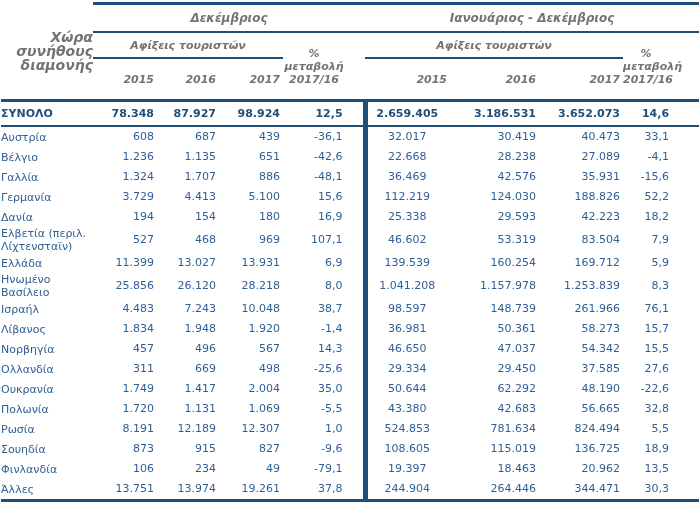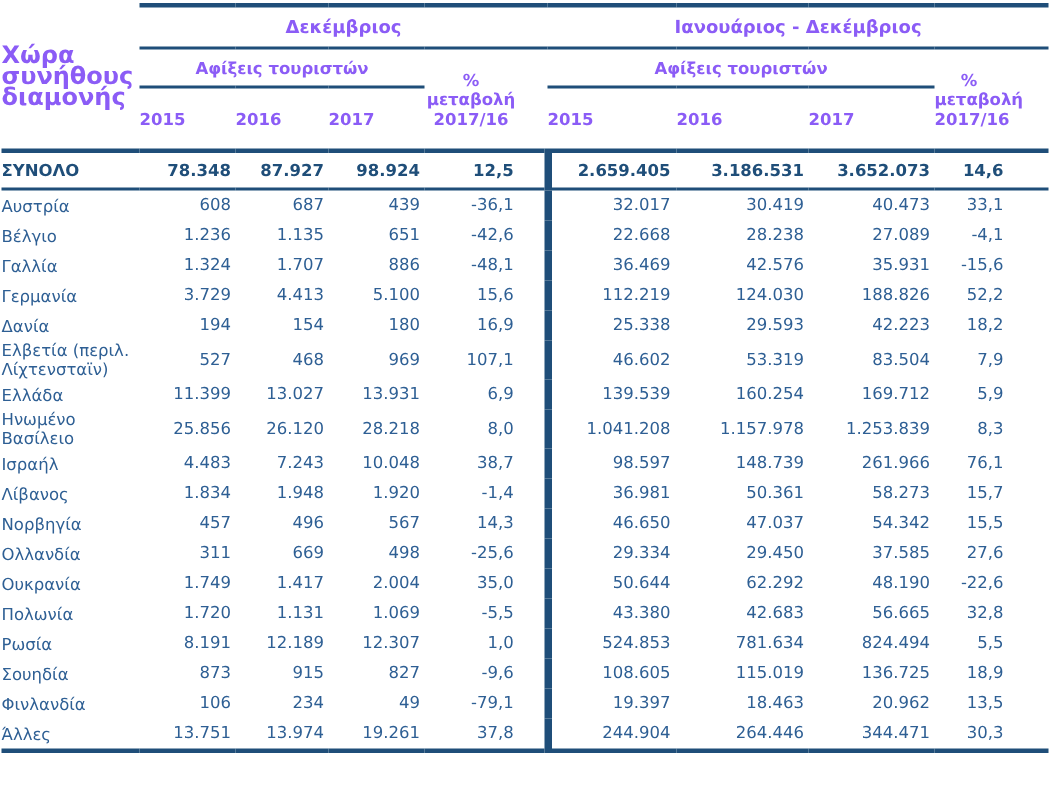--- a/index.html
+++ b/index.html
@@ -6,44 +6,44 @@
   body {
     width:700px; height:527px; overflow:hidden;
     font-family:"DejaVu Sans","Liberation Sans",sans-serif;
   }
   .wrap { padding-top:2px; }
   table {
     border-collapse:collapse; table-layout:fixed;
     width:698px; margin-left:1px;
   }
   th, td { padding:0; vertical-align:middle; }
-  thead th { color:#8b5cf6; font-weight:bold; font-size:11px; }
+  thead th { color:#737373; font-weight:bold; font-size:11px;font-style:italic; }
   
   .co-country{width:92px;} .co-d15{width:64px;} .co-d16{width:62px;} .co-d17{width:64px;}
   .co-dpct{width:82px;} .co-j15{width:86px;} .co-j16{width:88px;} .co-j17{width:84px;} .co-jpct{width:76px;}
   
   th.period { border-top:3px solid #1f4e79; border-bottom:2px solid #1f4e79; height:26px; font-size:12px; text-align:center; }
-  th.country-h { text-align:left; font-size:16px; line-height:14px; border-bottom:3px solid #1f4e79; }
+  th.country-h { text-align:right; font-size:14px; line-height:14px; border-bottom:3px solid #1f4e79; }
   th.arrivals { border-bottom:2px solid #1f4e79; height:24px; text-align:center; }
   th.pct-h { line-height:13px; text-align:center; border-bottom:3px solid #1f4e79; }
   th.pct-dec { padding-right:20px; }
   th.pct-jan { padding-right:30px; }
-  th.year { height:40px; text-align:left; border-bottom:3px solid #1f4e79; }
+  th.year { height:40px; text-align:right; border-bottom:3px solid #1f4e79; }
   th.y-d15,th.y-d16,th.y-d17 { padding-right:3px; }
   th.y-j15 { padding-right:4px; }
   th.y-j16,th.y-j17 { padding-right:3px; }
   
   tbody td { color:#2e5f94; font-size:11px; height:20px; line-height:14px; }
   tbody td.c-country { text-align:left; line-height:13px; }
   tbody td.c-num { text-align:right; white-space:nowrap; }
   td.c-dec0 { padding-right:3px; } td.c-dec1 { padding-right:3px; } td.c-dec2 { padding-right:3px; }
   td.c-dec3 { padding-right:20px; }
   td.c-jan0 { padding-right:4px; } td.c-jan1 { padding-right:3px; } td.c-jan2 { padding-right:3px; }
   td.c-jan3 { padding-right:30px;margin-top:41px; }
-  tbody td:nth-child(6) { border-left:5px solid #1f4e79; }
+  tbody td:nth-child(6) { border-left:5px solid #1f4e79;text-align:center; }
   tr.total td { font-weight:bold; color:#1f4e79; border-bottom:2px solid #1f4e79; height:23px; }
   tbody tr:last-child td { border-bottom:3px solid #1f4e79; }
 </style>
 </head>
 <body>
 
 <div class="wrap">
   <table>
     <colgroup>
       <col class="co-country">

